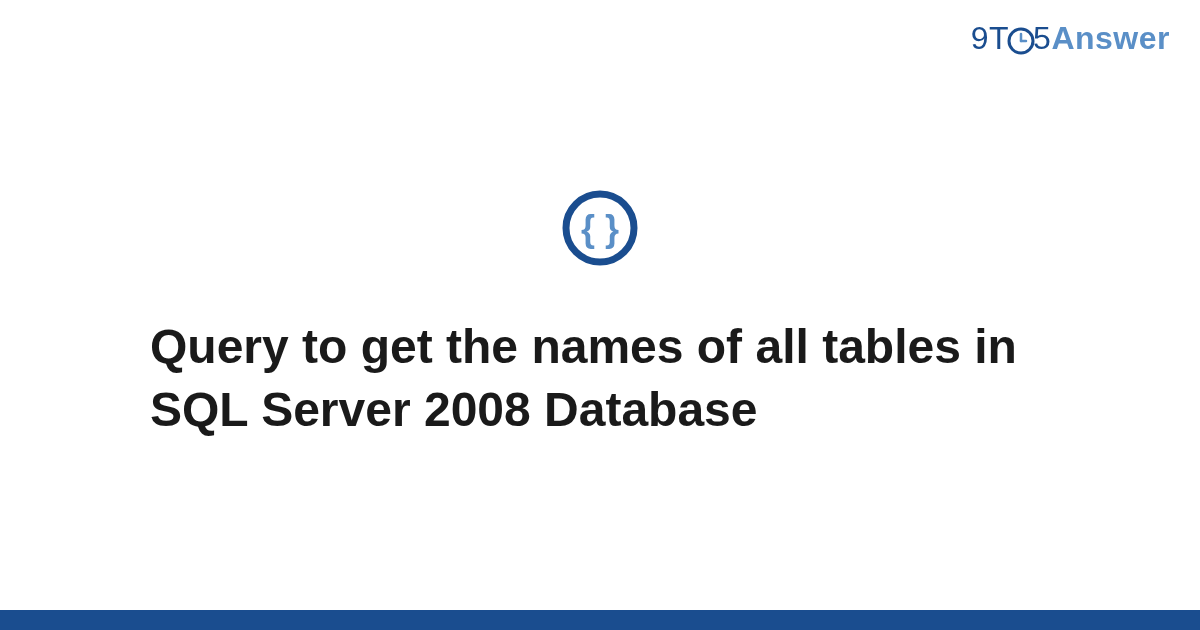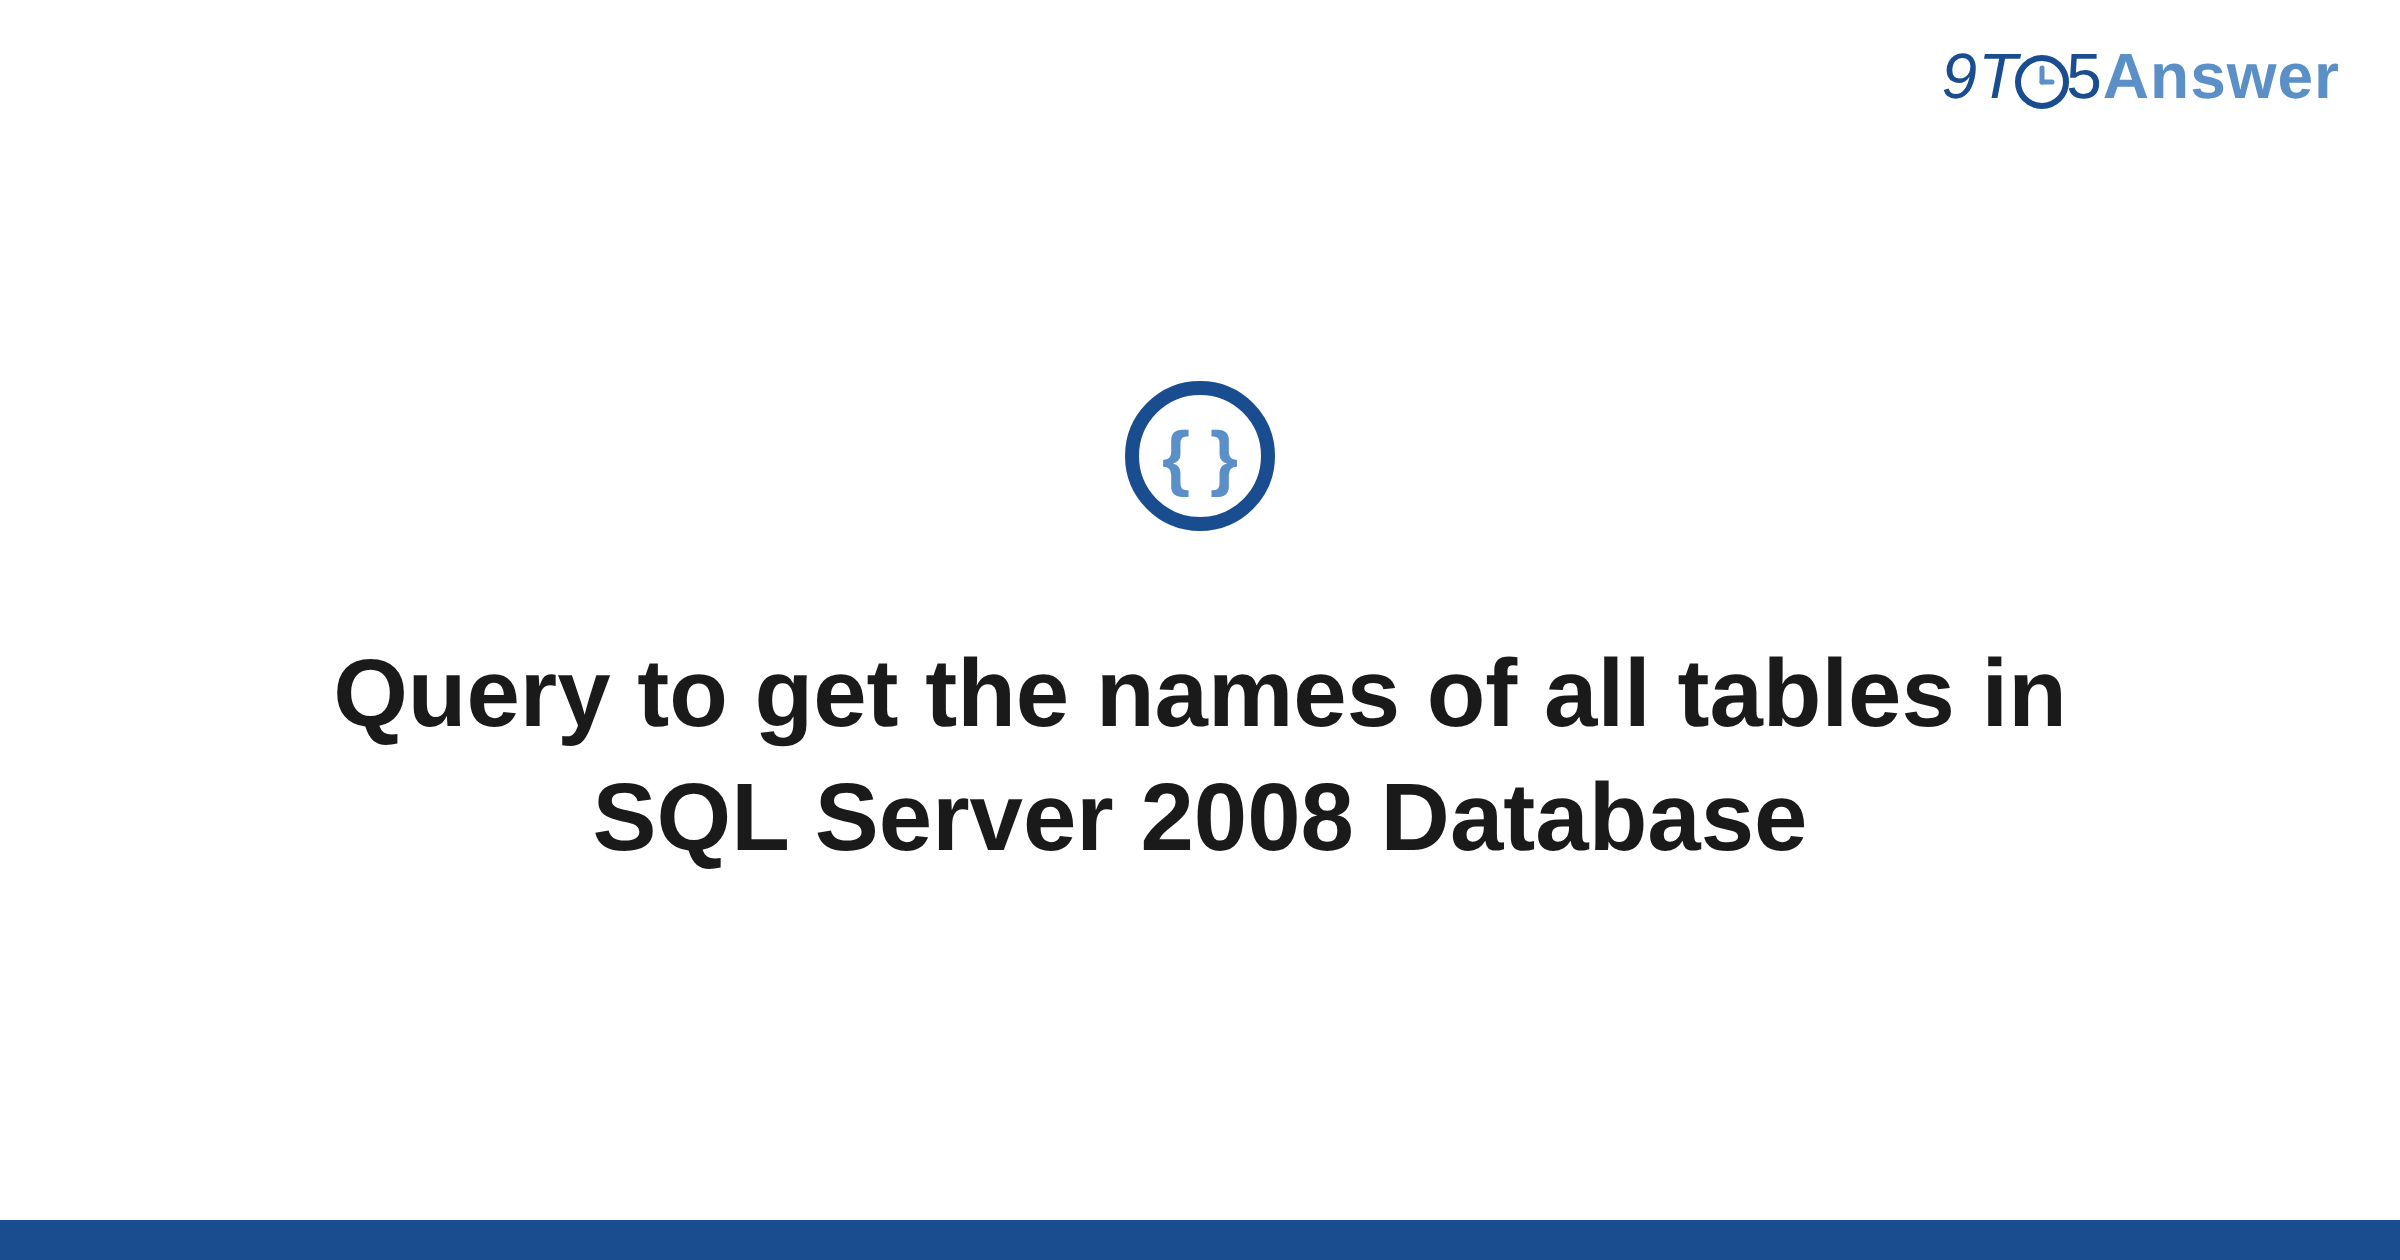--- a/index.html
+++ b/index.html
@@ -20,21 +20,21 @@
       top: 20px;
       right: 30px;
       display: flex;
       align-items: center;
     }
     .logo {
       font-size: 32px;
       font-weight: 400;
       letter-spacing: 0.5px;
     }
-    .logo-9t { color: #1a4d8f; font-weight: 500; font-style: italic; }
+    .logo-9t { color: #1a4d8f; font-weight: 500; }
     .logo-o { 
       display: inline-flex;
       align-items: center;
       justify-content: center;
       vertical-align: middle;
       margin: 0 -2px;
     }
     .logo-5 { color: #1a4d8f; font-weight: 500; }
     .logo-answer { color: #5a8fc7; font-weight: 700; }
     .content {
@@ -50,21 +50,20 @@
       padding: 0 80px;
     }
     .icon-wrapper {
       margin-bottom: 45px;
       margin-top: 20px;
     }
     .title {
       font-size: 48px;
       font-weight: 700;
       color: #1a1a1a;
-      text-align: center;
       line-height: 1.3;
       max-width: 900px;
     }
     .bottom-bar {
       position: absolute;
       bottom: 0;
       left: 0;
       right: 0;
       height: 20px;
       background: #1a4d8f;

